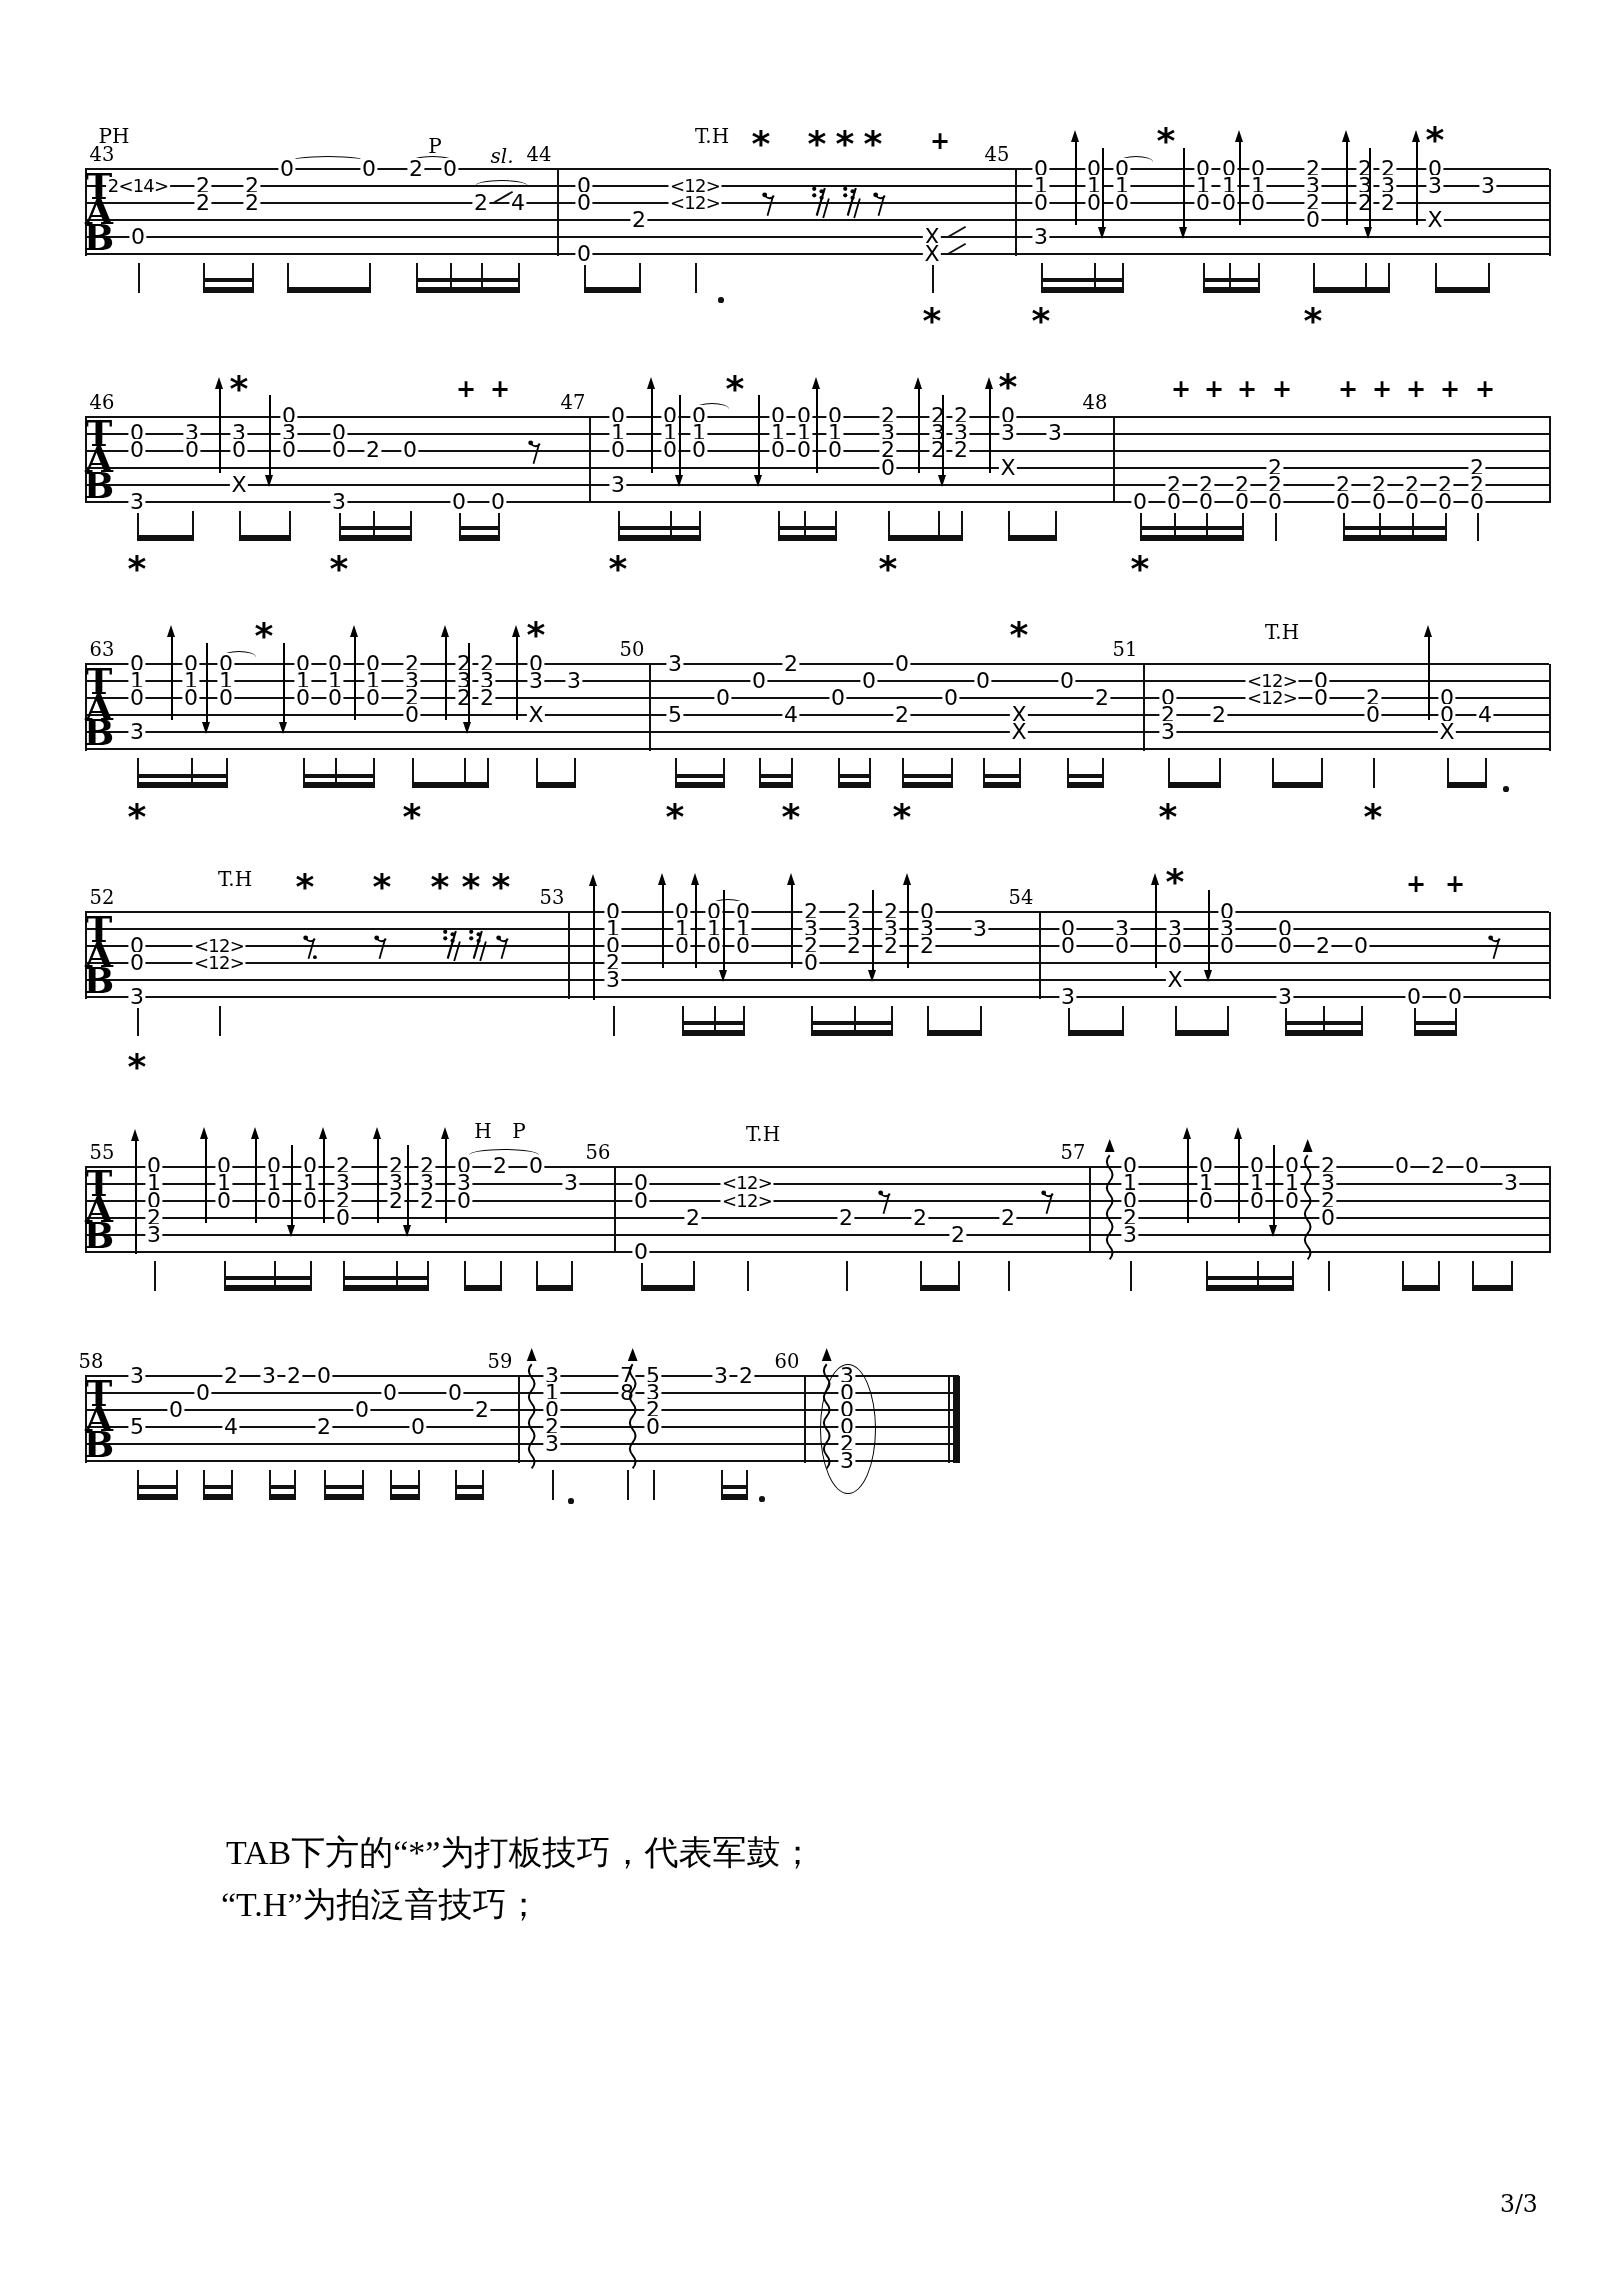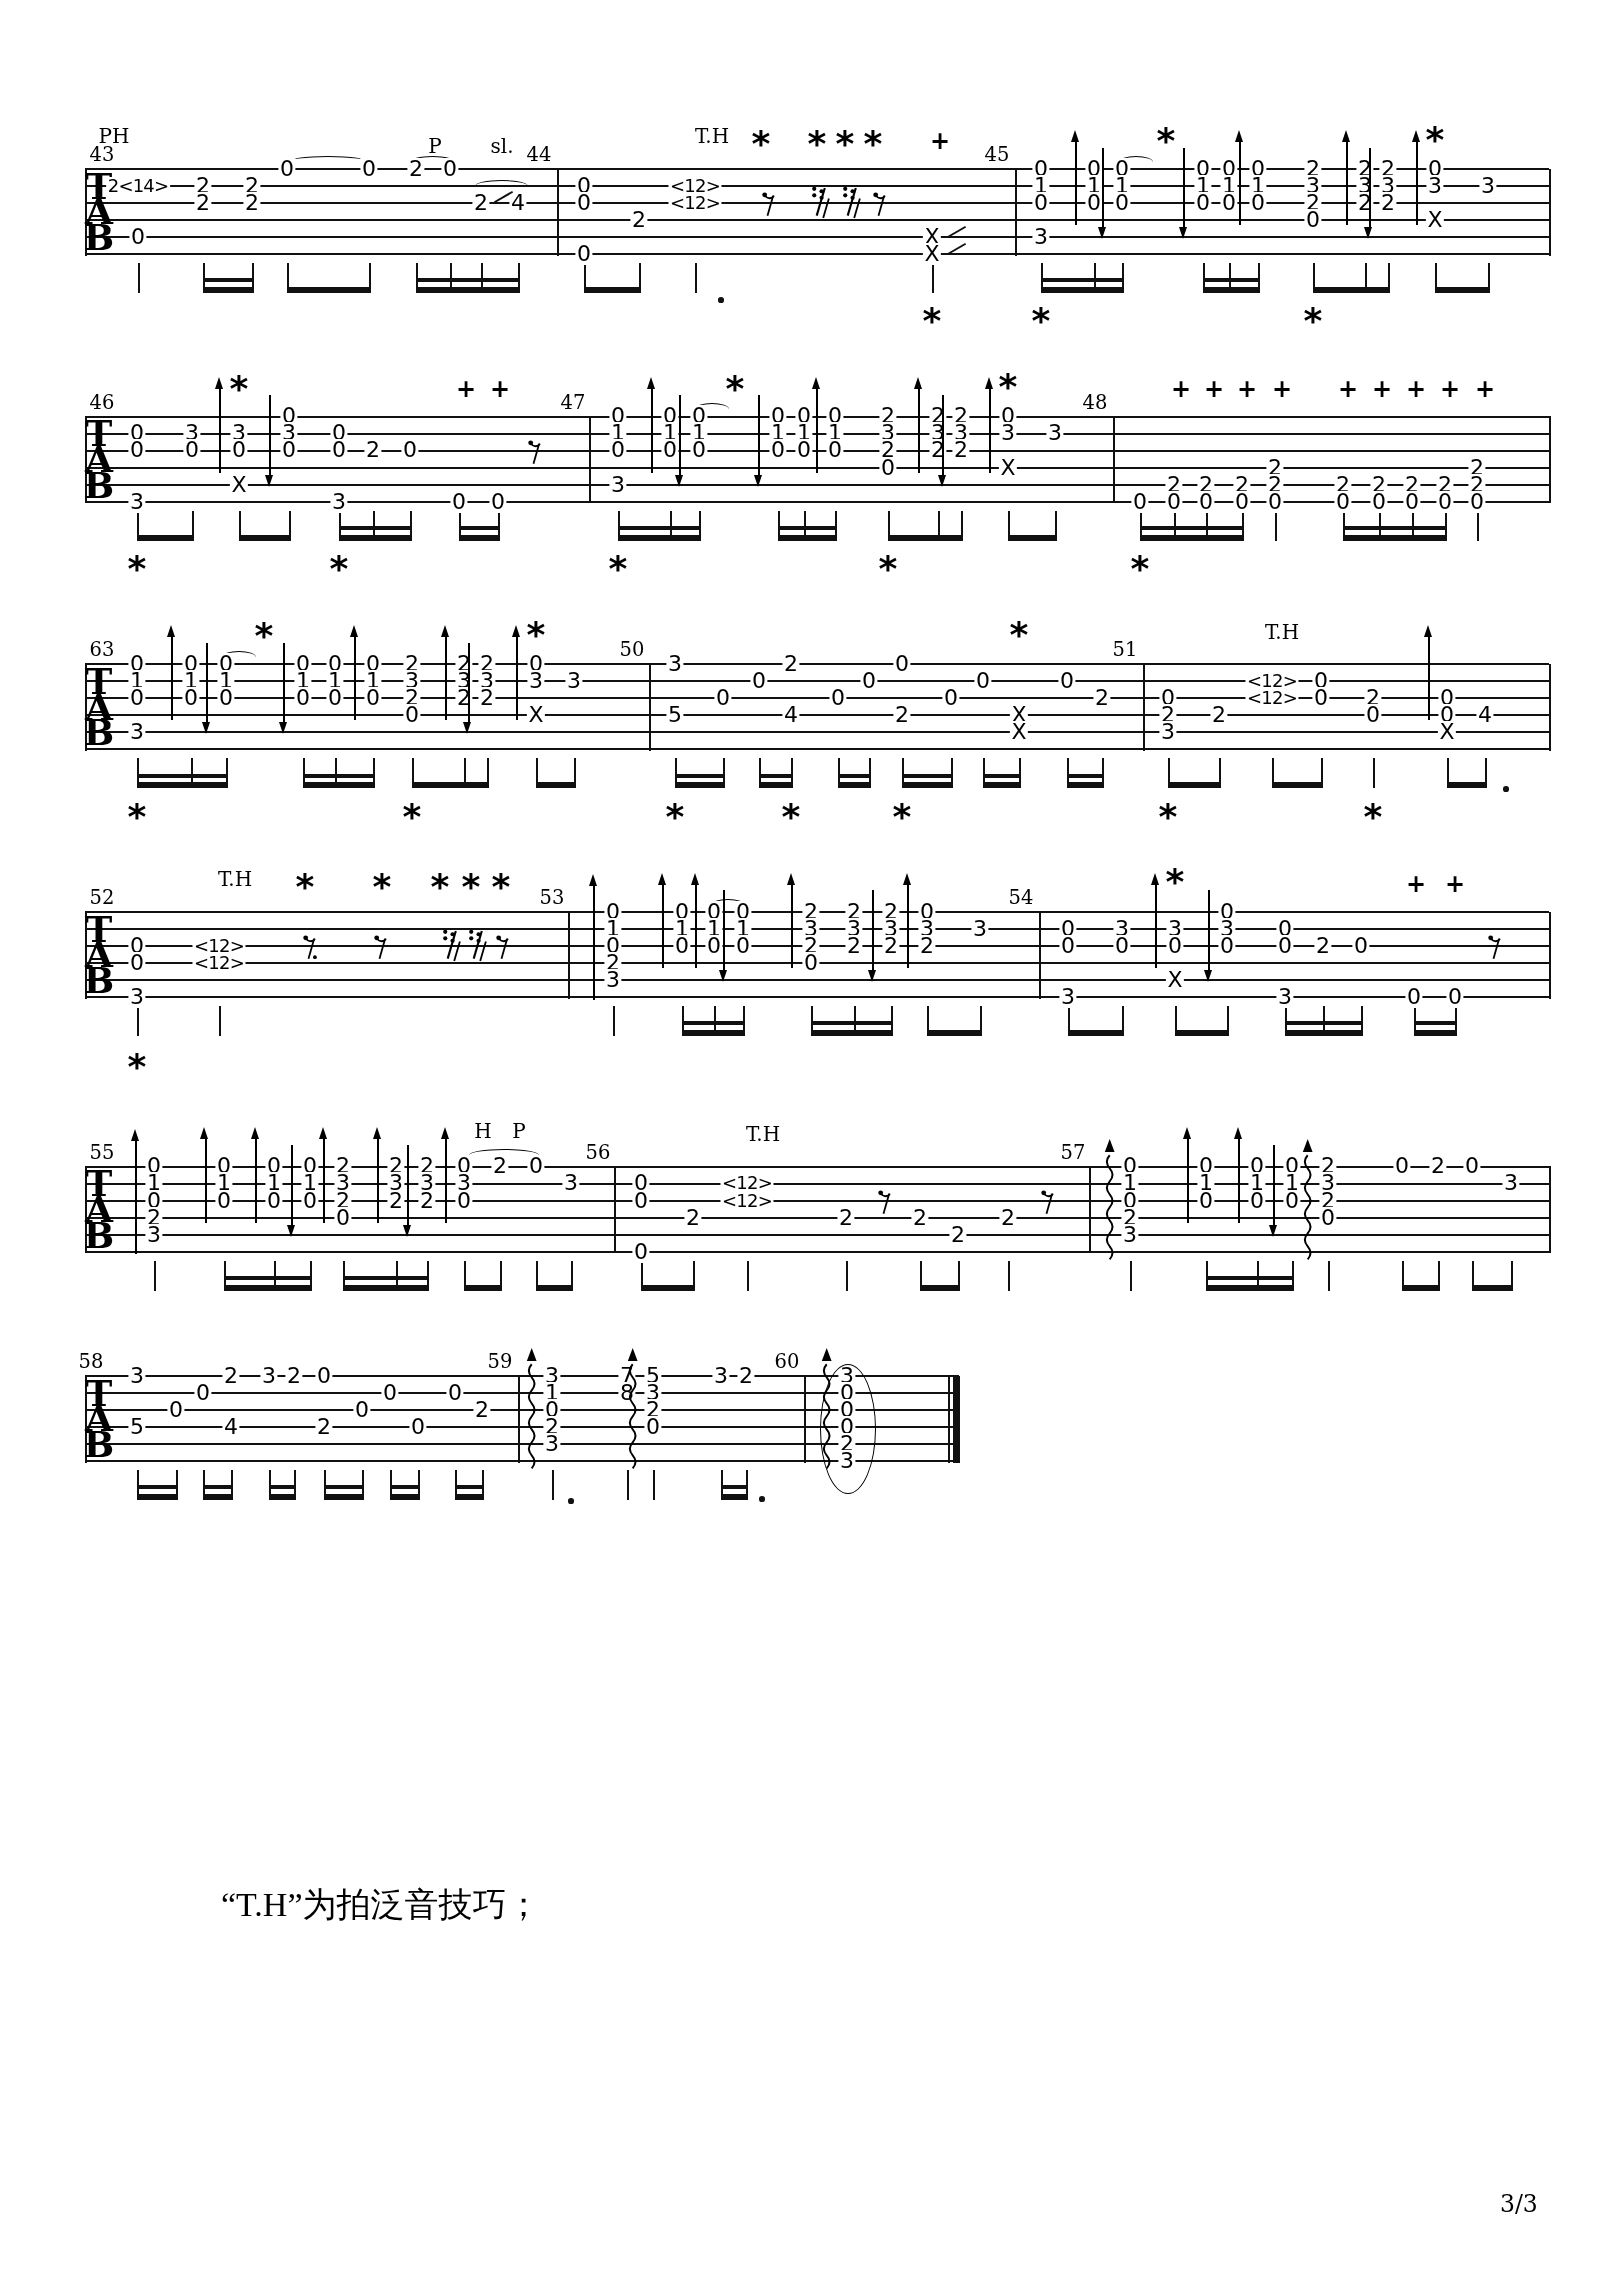--- a/index.html
+++ b/index.html
@@ -11,21 +11,21 @@
   .bar.thick{width:7.3px;}
   .note{position:absolute;transform:translate(-50%,-50%);background:#fff;padding:0 1.6px;
         font-size:22px;font-weight:500;color:#000;line-height:1;white-space:nowrap;}
   .note.small{font-size:18px;letter-spacing:-0.8px;}
   .mnum{position:absolute;font-family:"DejaVu Serif",serif;font-size:19.5px;color:#000;
         transform:translate(-50%,-100%);line-height:1;}
   .ann{position:absolute;transform:translate(-50%,-50%);line-height:1;color:#000;white-space:nowrap;}
   .ann.star{font-size:36px;font-weight:bold;}
   .ann.plus{font-size:24px;font-weight:bold;}
   .ann.lbl{font-size:20px;font-family:"DejaVu Serif",serif;}
-  .ann.ital{}
+  .ann.ital{font-style:italic;margin-top:10px;}
   .stem{position:absolute;width:1.6px;background:#111;}
   .beam{position:absolute;height:5.7px;background:#111;}
   .beam2{position:absolute;height:4px;background:#111;}
   .arc{position:absolute;height:11.4px;border-top:1.9px solid #000;border-radius:60% 60% 0 0;}
   .shaft{position:absolute;width:2.1px;background:#000;}
   .head-up{position:absolute;width:0;height:0;border-left:4.9px solid transparent;
            border-right:4.9px solid transparent;border-bottom:12px solid #000;}
   .head-dn{position:absolute;width:0;height:0;border-left:4.9px solid transparent;
            border-right:4.9px solid transparent;border-top:12px solid #000;}
   .tabT{position:absolute;font-family:"DejaVu Serif",serif;font-weight:bold;font-size:36px;
@@ -966,16 +966,17 @@
       <div class="note" style="left: 847px; top: 1376px;">3</div>
       <div class="note" style="left: 847px; top: 1393px;">0</div>
       <div class="note" style="left: 847px; top: 1410px;">0</div>
       <div class="note" style="left: 847px; top: 1427px;">0</div>
       <div class="note" style="left: 847px; top: 1444px;">2</div>
       <div class="note" style="left: 847px; top: 1461px;">3</div>
       <div class="dot" style="left: 568px; top: 1498px;"></div>
       <div class="dot" style="left: 759px; top: 1496px;"></div>
       <div class="oval" style="left: 820px; top: 1364px; width: 54px; height: 128px;"></div>
     </div>
+  <div class="fl" style="left:226px;top:1833px">TAB下方的“*”为打板技巧，代表军鼓；</div>
   <div class="fl" style="left:221px;top:1885px">“T.H”为拍泛音技巧；</div>
   <div id="pageno" style="left:1500px;top:2190px">3/3</div>
 </div>
 
 
 </body></html>

